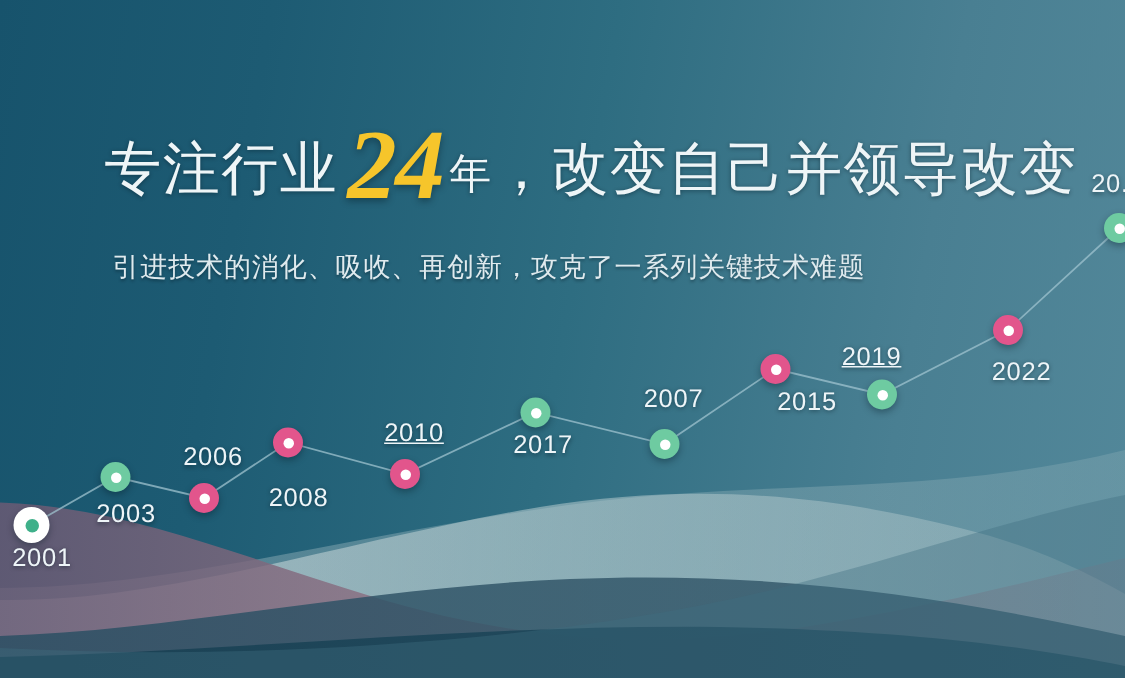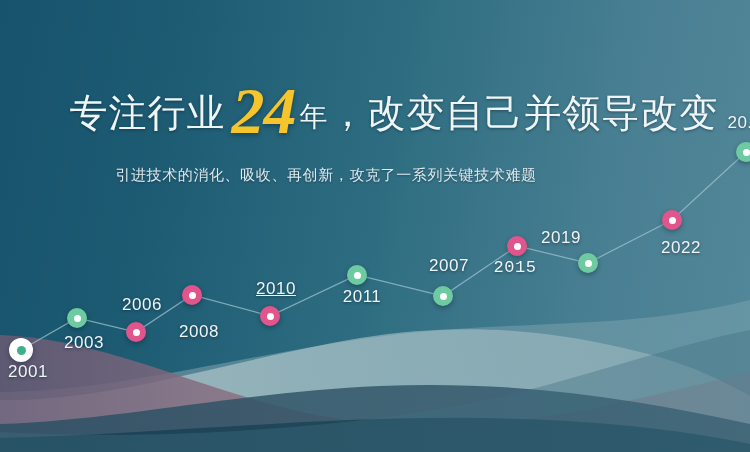--- a/index.html
+++ b/index.html
@@ -62,21 +62,21 @@
     text-shadow: 0 2px 5px rgba(0,20,30,.4);
   }
   .headline .unit { font-size: 28px; margin-left: 2px; }
 
   .subline {
     position: absolute;
     left: 0; top: 166px;
     width: 652px;
     text-align: center;
     color: #dfeaee;
-    font-size: 15px;
+    font-size: 18px;
     letter-spacing: .6px;
     z-index: 6;
     text-shadow: 0 1px 2px rgba(0,20,30,.4);
   }
 
   
   #timeline {
     position: absolute;
     left: 0; top: 0;
     width: 750px; height: 452px;
@@ -179,33 +179,33 @@
         <div class="core"></div>
       </div>
       <div class="tl-label" style="left: 199px; top: 322px;">2008</div>
       <div class="tl-node pink" style="left: 270px; top: 316px;">
         <div class="core"></div>
       </div>
       <div class="tl-label" style="left: 276px; top: 279px; text-decoration: underline;">2010</div>
       <div class="tl-node green" style="left: 357px; top: 275px;">
         <div class="core"></div>
       </div>
-      <div class="tl-label" style="left: 362px; top: 287px;">2011</div>
+      <div class="tl-label" style="left: 362px; top: 287px;">2017</div>
       <div class="tl-node green" style="left: 443px; top: 296px;">
         <div class="core"></div>
       </div>
       <div class="tl-label" style="left: 449px; top: 256px;">2007</div>
       <div class="tl-node pink" style="left: 517px; top: 246px;">
         <div class="core"></div>
       </div>
-      <div class="tl-label" style="left: 515px; top: 258px; font-family: Liberation Mono, monospace;">2015</div>
+      <div class="tl-label" style="left: 538px; top: 258px;">2015</div>
       <div class="tl-node green" style="left: 588px; top: 263px;">
         <div class="core"></div>
       </div>
-      <div class="tl-label" style="left: 561px; top: 228px;">2019</div>
+      <div class="tl-label" style="left: 581px; top: 228px; text-decoration: underline;">2019</div>
       <div class="tl-node pink" style="left: 672px; top: 220px;">
         <div class="core"></div>
       </div>
       <div class="tl-label" style="left: 681px; top: 238px;">2022</div>
       <div class="tl-node green" style="left: 746px; top: 152px;">
         <div class="core"></div>
       </div>
       <div class="tl-label" style="left: 740px; top: 113px;">20.</div>
     </div>
 

